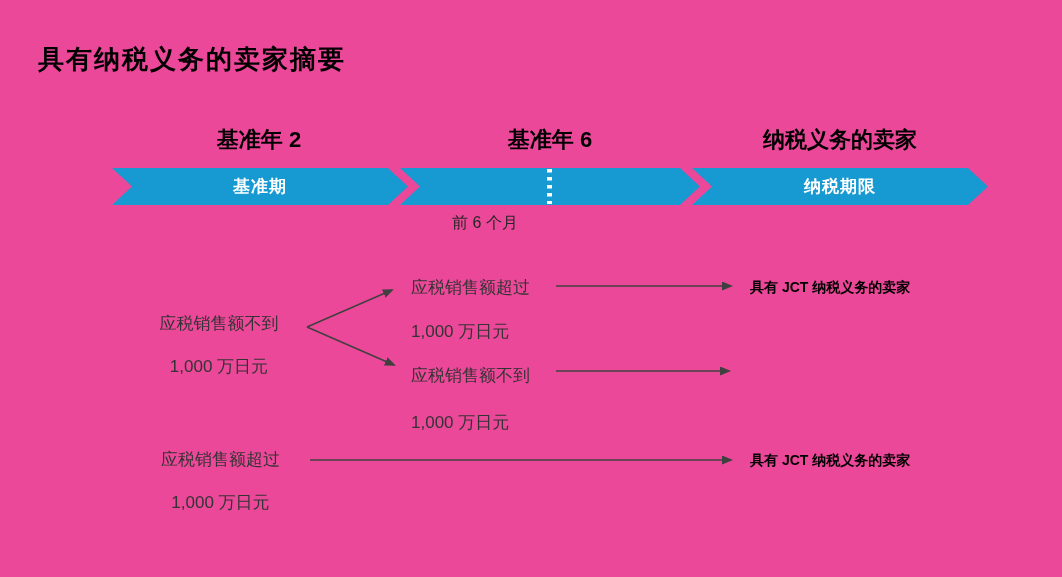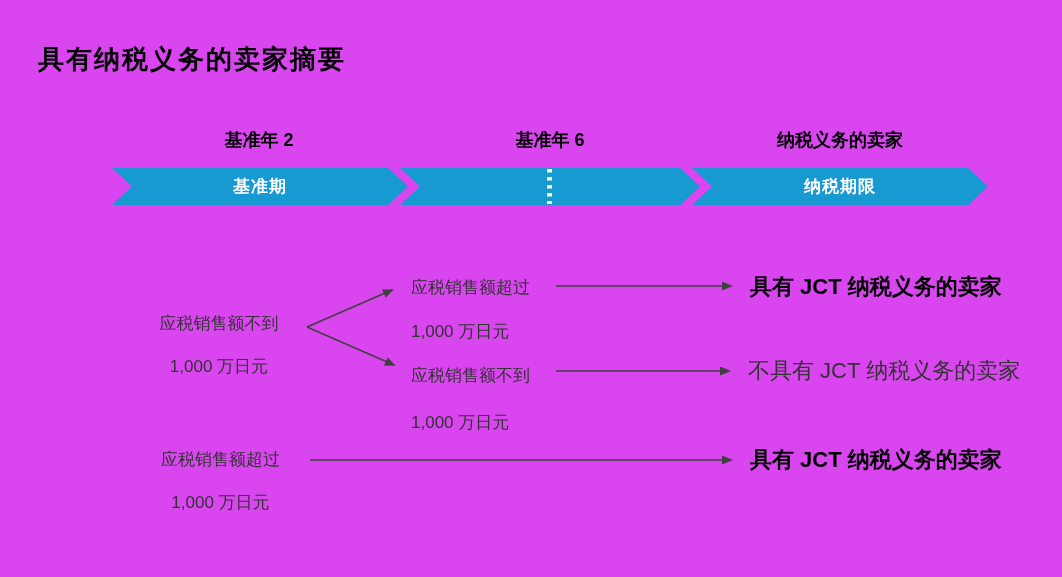--- a/index.html
+++ b/index.html
@@ -1,40 +1,40 @@
 <!DOCTYPE html>
 <html><head>
 <meta charset="utf-8">
 <style>
   html,body{margin:0;padding:0;background:#ffffff;}
   .canvas{
-    position:relative;width:1062px;height:577px;background:#d946ef;overflow:hidden;
+    position:relative;width:1062px;height:577px;background:#ec4899;overflow:hidden;
     font-family:"Liberation Sans","DejaVu Sans",sans-serif;
   }
   .abs{position:absolute;}
   .title{
     left:38px;top:42px;font-size:26px;font-weight:bold;color:#000000;
     letter-spacing:2px;white-space:nowrap;
   }
   .col-head{
-    top:126px;height:28px;line-height:28px;font-size:18px;font-weight:bold;
+    top:126px;height:28px;line-height:28px;font-size:22px;font-weight:bold;
     color:#000000;text-align:center;white-space:nowrap;
   }
   .band-label{
     top:168px;height:37px;line-height:37px;font-size:17px;font-weight:bold;
     color:#ffffff;text-align:center;white-space:nowrap;letter-spacing:1px;
   }
   .note{
     left:420px;top:212px;width:130px;font-size:16px;line-height:21px;
     color:#262626;text-align:center;white-space:nowrap;
   }
   .node{font-size:17px;color:#333333;white-space:nowrap;}
   .node.center{text-align:center;}
   .node div{line-height:inherit;margin-top:12px;}
-  .outcome{font-size:22px;line-height:24px;color:#333333;white-space:nowrap;}
+  .outcome{font-size:14px;line-height:24px;color:#333333;white-space:nowrap;}
   .outcome.bold{font-weight:bold;color:#000000;}
   svg.layer{position:absolute;left:0;top:0;pointer-events:none;}
 </style>
 </head>
 <body>
 
 <div class="canvas">
 
   <div class="abs title">具有纳税义务的卖家摘要</div>
 
@@ -59,38 +59,38 @@
     <line x1="307" y1="327" x2="394" y2="365" stroke-width="1.5" marker-end="url(#ah)" stroke="#404040"></line>
 
     <line x1="556" y1="286" x2="731" y2="286" stroke-width="1.5" marker-end="url(#ah)" stroke="#404040"></line>
     <line x1="556" y1="371" x2="729" y2="371" stroke-width="1.5" marker-end="url(#ah)" stroke="#404040"></line>
     <line x1="310" y1="460" x2="731" y2="460" stroke-width="1.5" marker-end="url(#ah)" stroke="#404040"></line>
   </svg>
 
   <div class="abs band-label" style="left:112px;width:296px">基准期</div>
   <div class="abs band-label" style="left:692px;width:296px">纳税期限</div>
 
+  <div class="abs note">前 6 个月</div>
 
   <div class="abs node center" style="left:128px;top:296px;width:182px;line-height:31px">
     <div>应税销售额不到</div>
     <div>1,000 万日元</div>
   </div>
 
   <div class="abs node" style="left:411px;top:260px;width:150px;line-height:32px">
     <div>应税销售额超过</div>
     <div>1,000 万日元</div>
   </div>
 
   <div class="abs node" style="left:411px;top:346px;width:150px;line-height:35px">
     <div>应税销售额不到</div>
     <div>1,000 万日元</div>
   </div>
 
   <div class="abs outcome bold" style="left:750px;top:275px">具有 JCT 纳税义务的卖家</div>
-  <div class="abs outcome" style="left:748px;top:359px">不具有 JCT 纳税义务的卖家</div>
 
   <div class="abs node center" style="left:148px;top:432px;width:145px;line-height:31px">
     <div>应税销售额超过</div>
     <div>1,000 万日元</div>
   </div>
 
   <div class="abs outcome bold" style="left:750px;top:448px">具有 JCT 纳税义务的卖家</div>
 
 </div>
 

